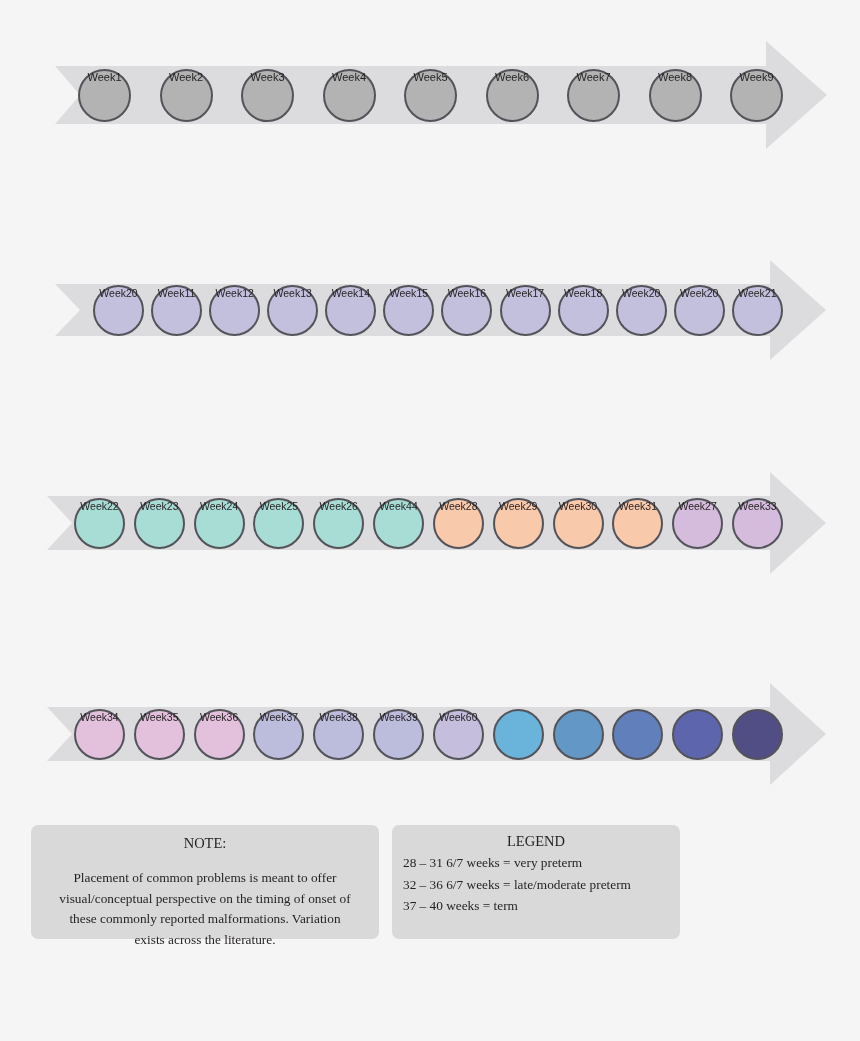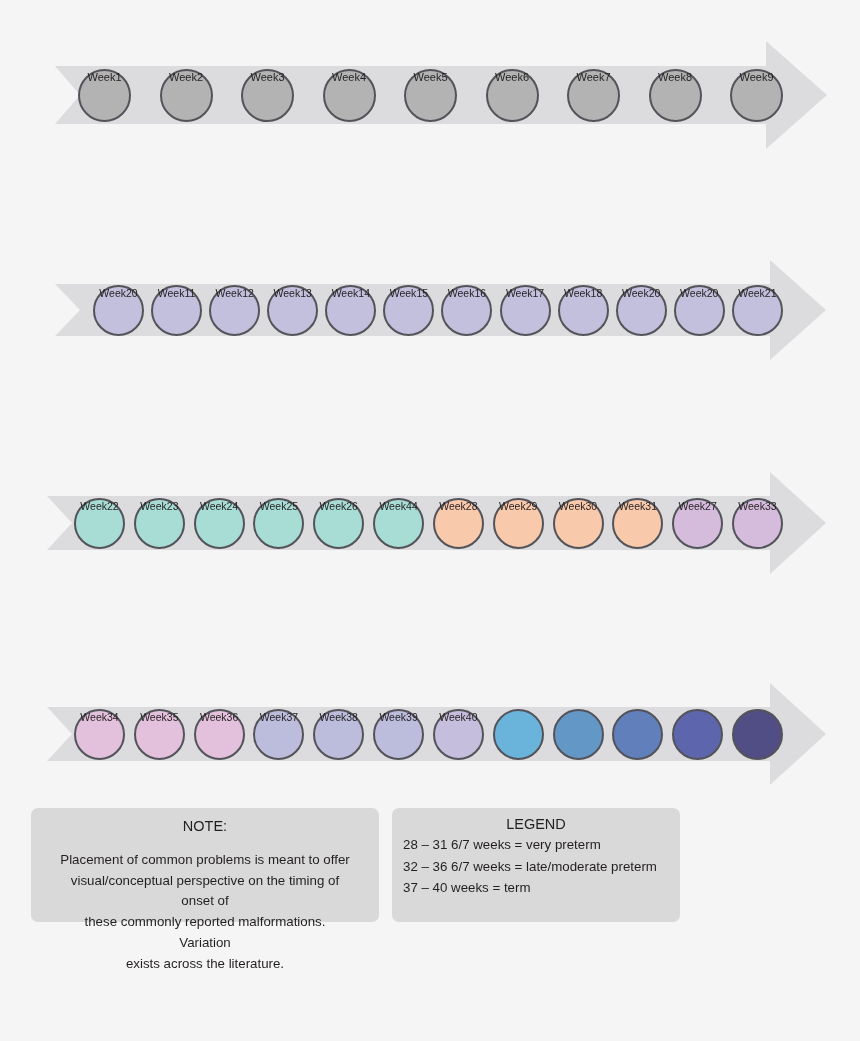--- a/index.html
+++ b/index.html
@@ -88,23 +88,24 @@
 
   
   .row-4 { top: 674px; height: 120px; }
   .row-4 .circles { left: 74px; width: 709px; }
   .row-4 .week-circle { width: 51px; height: 51px; font-size: 10.5px; }
 
   
   .info-boxes {
     position: absolute;
     left: 0;
-    top: 808px;
+    top: 825px;
     width: 860px;
     height: 130px;
+    font-family: Liberation Serif, serif;
   }
 
   .info-box {
     position: absolute;
     background: #d9d9d9;
     border-radius: 7px;
     box-sizing: border-box;
   }
 
   .note-box {
@@ -339,21 +340,21 @@
         <div class="week-circle" style="background: rgb(188, 188, 220);">
           <span class="w-label">Week</span>
           <span class="w-num">38</span>
         </div>
         <div class="week-circle" style="background: rgb(188, 188, 220);">
           <span class="w-label">Week</span>
           <span class="w-num">39</span>
         </div>
         <div class="week-circle" style="background: rgb(198, 190, 221);">
           <span class="w-label">Week</span>
-          <span class="w-num">40</span>
+          <span class="w-num">60</span>
         </div>
         <div class="week-circle" style="background: rgb(106, 180, 220);"></div>
         <div class="week-circle" style="background: rgb(99, 151, 198);"></div>
         <div class="week-circle" style="background: rgb(96, 127, 187);"></div>
         <div class="week-circle" style="background: rgb(93, 102, 173);"></div>
         <div class="week-circle" style="background: rgb(81, 78, 133);"></div>
       </div>
   </div>
 
   <div class="info-boxes">

